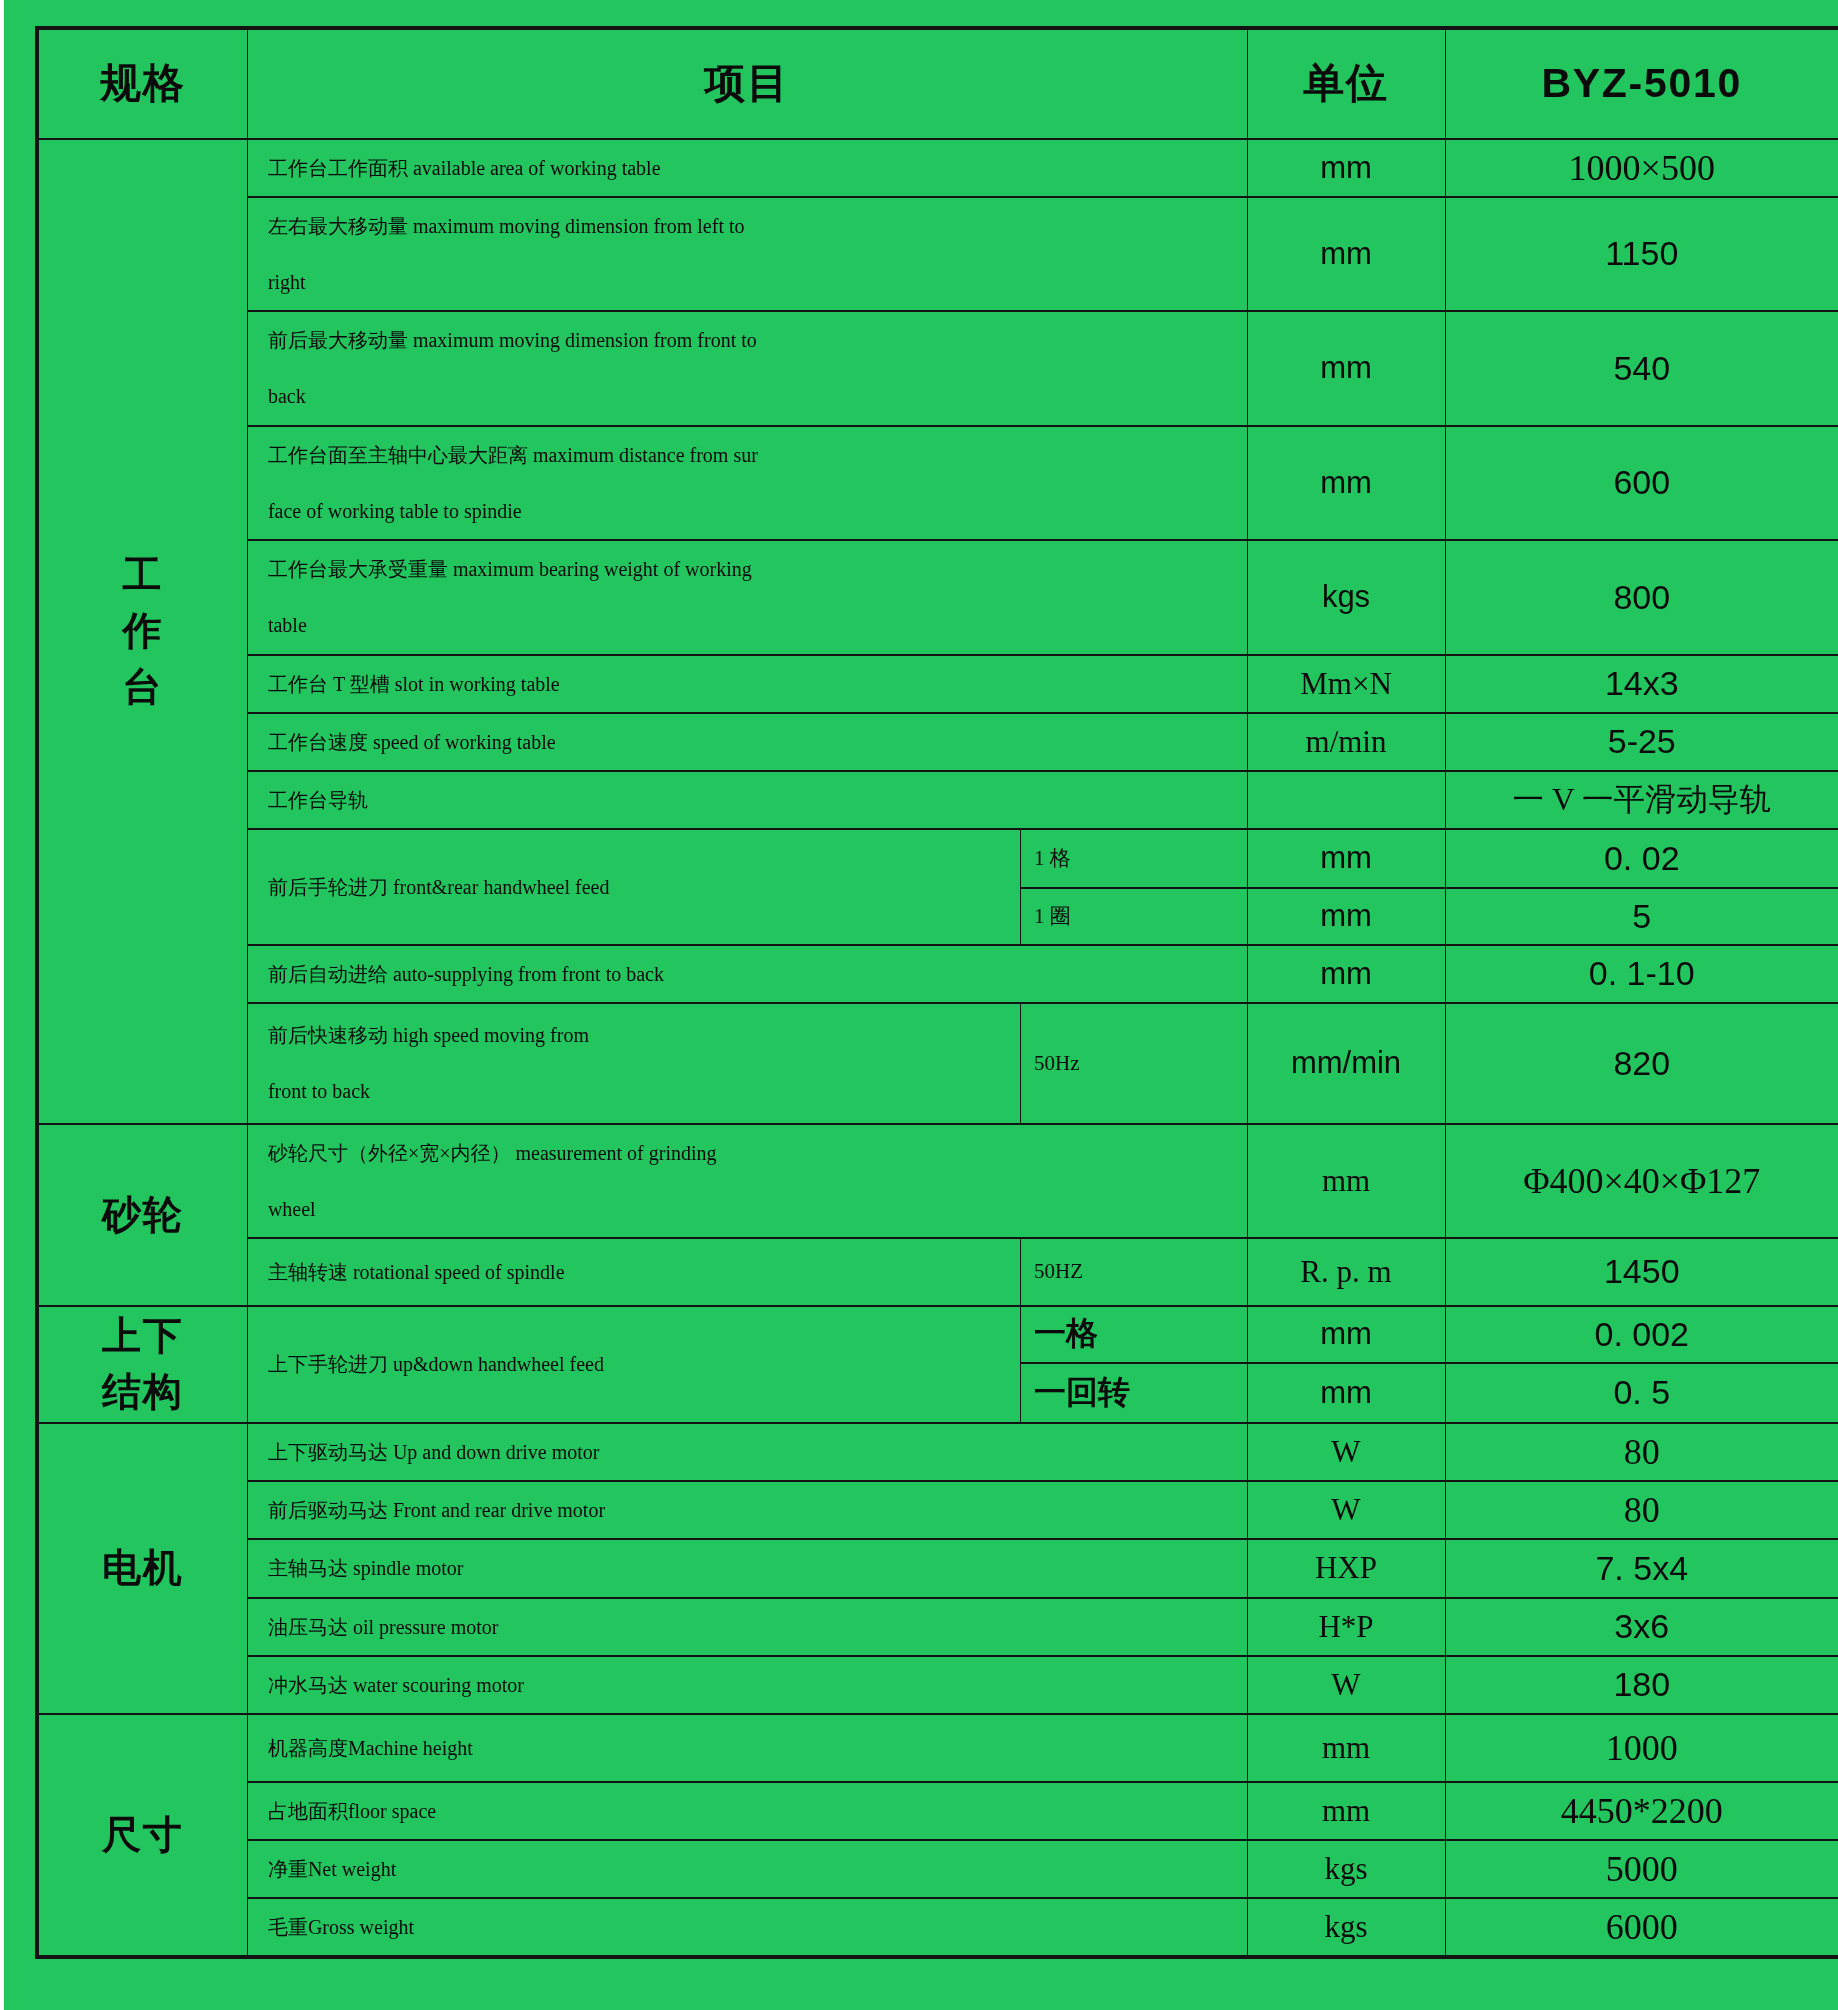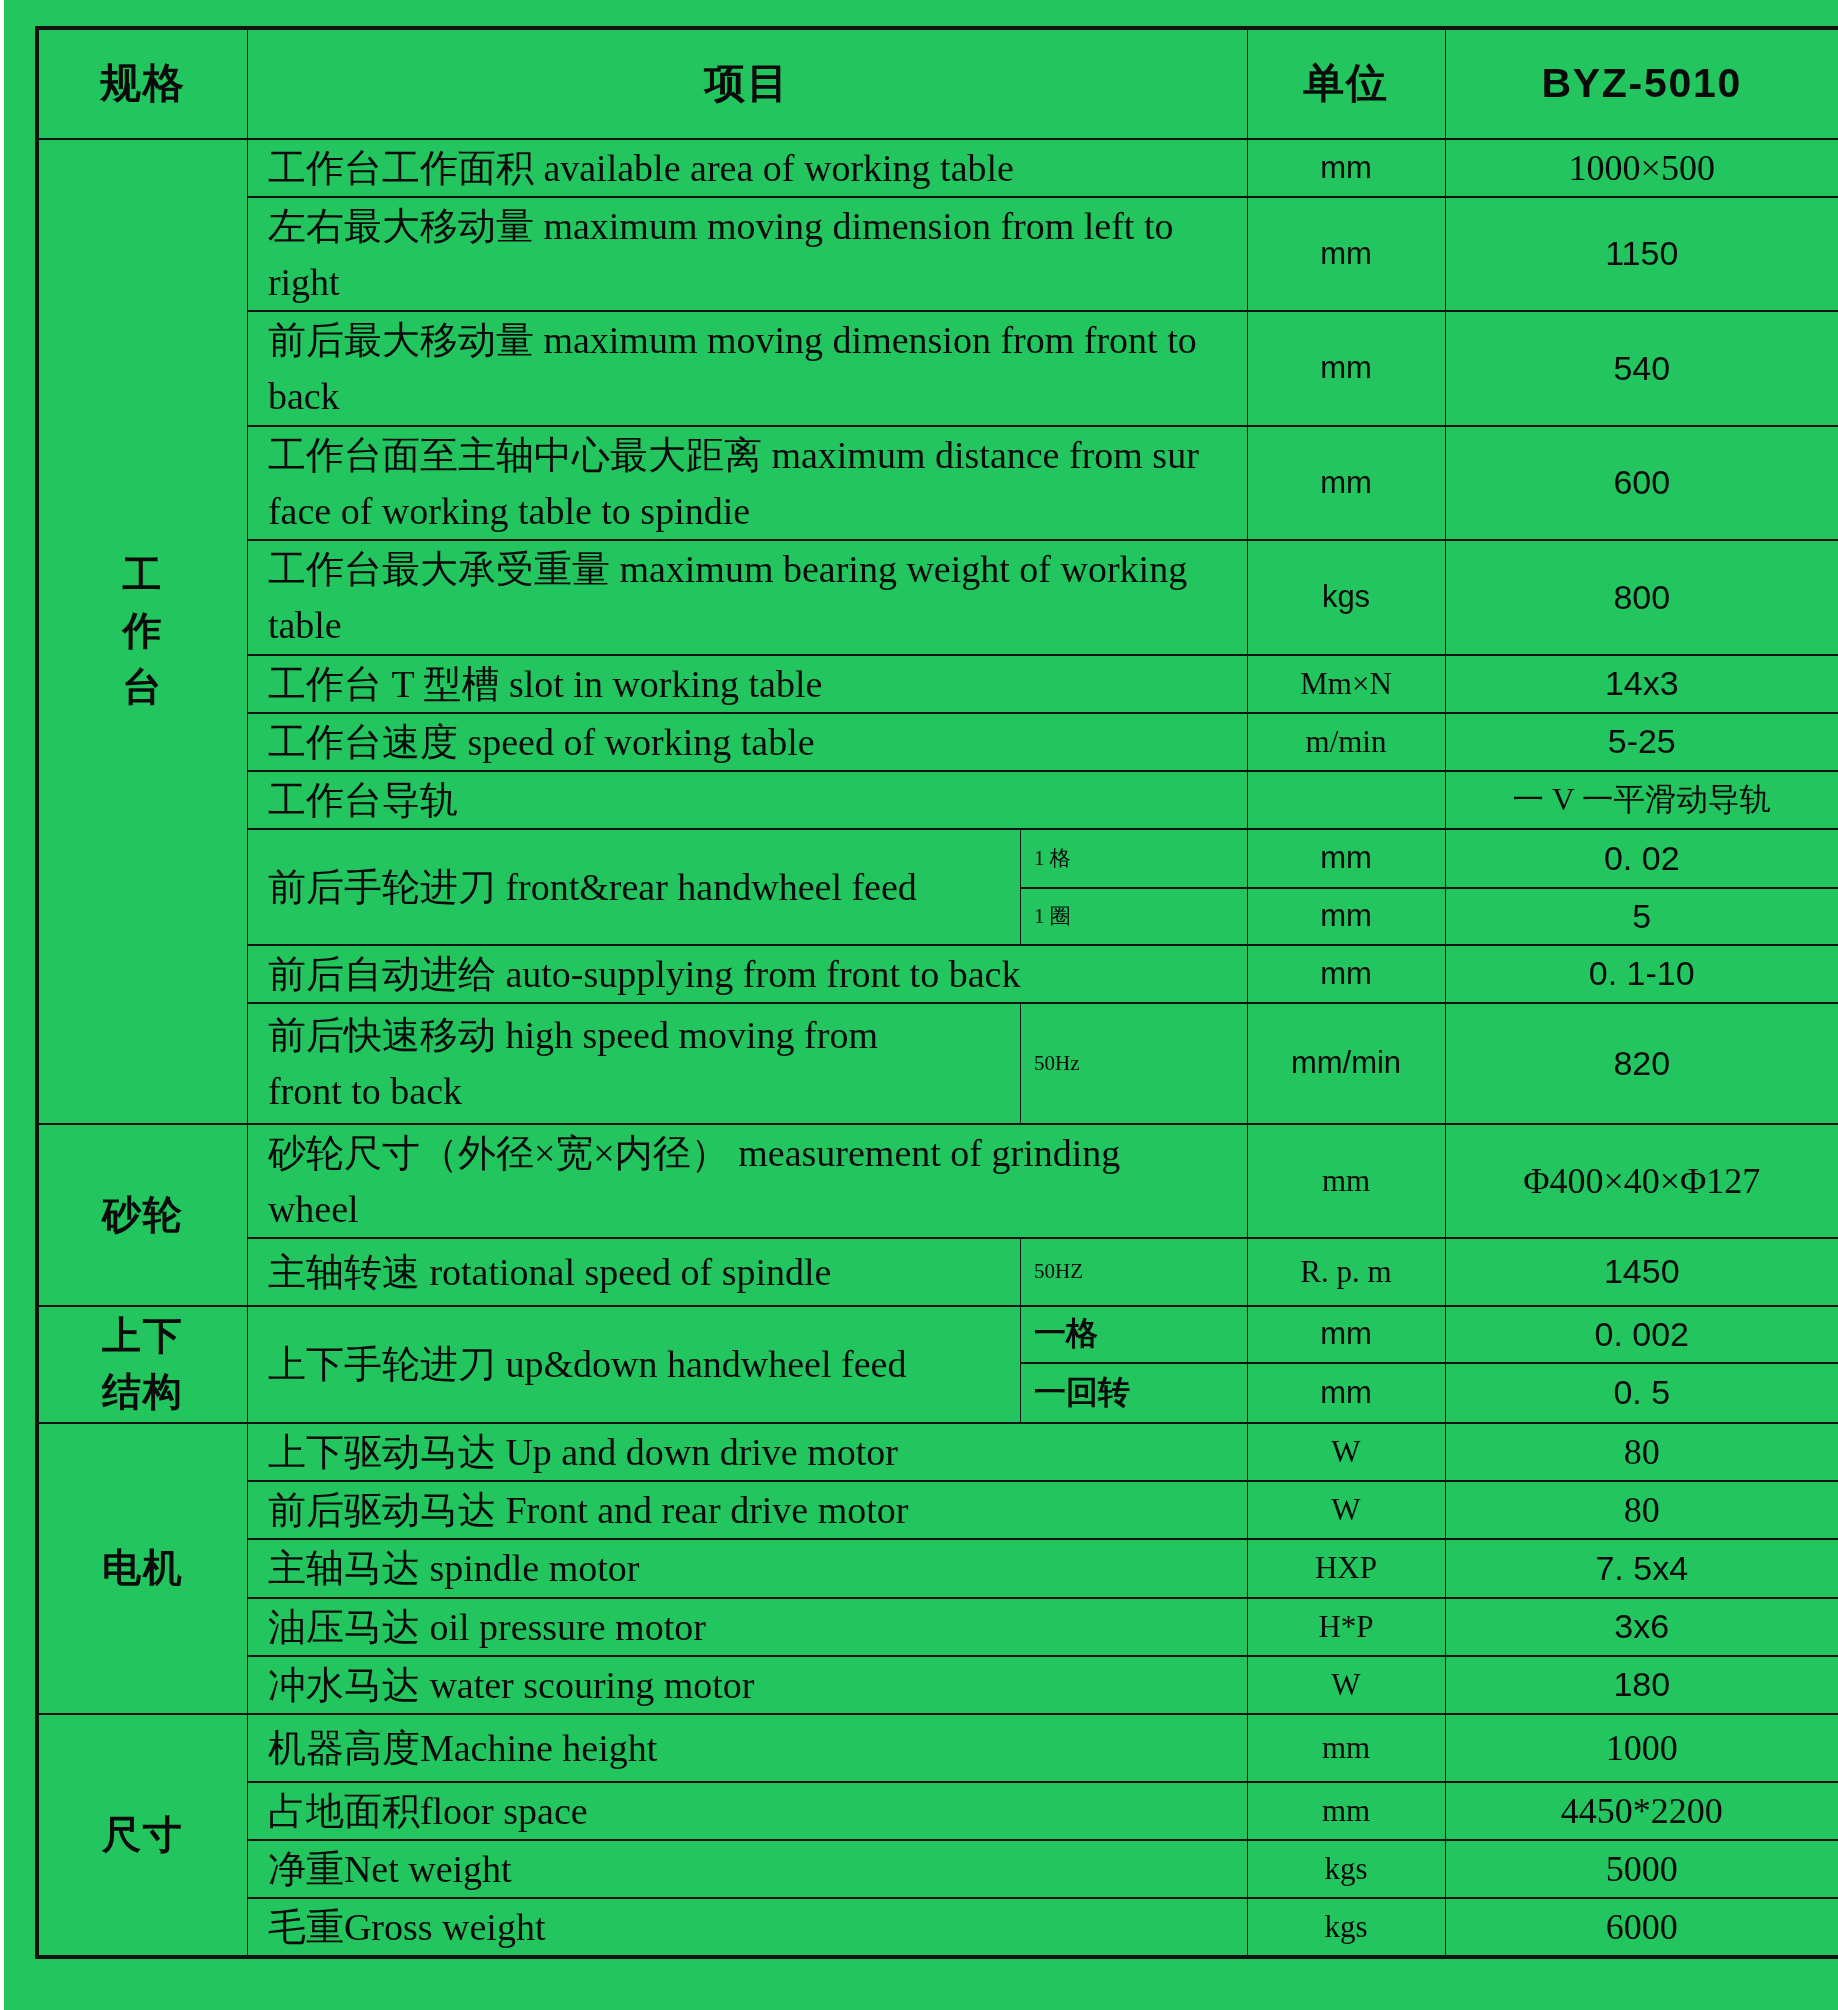--- a/index.html
+++ b/index.html
@@ -12,21 +12,21 @@
   .spec th,.spec td{border-left:1.7px solid #131313;border-right:1.7px solid #131313;
              border-top:2.6px solid #131313;border-bottom:2.6px solid #131313;
              padding:0;overflow:hidden;vertical-align:middle;}
 
   th.hcell{font-size:41px;font-weight:bold;text-align:center;
            font-family:"Liberation Sans",sans-serif;letter-spacing:1.7px;}
 
   td.spec-cell{text-align:center;font-weight:bold;font-size:39px;line-height:56px;
            white-space:pre-line;font-family:"Liberation Sans",sans-serif;letter-spacing:1.7px;}
 
-  td.item{ text-align:left;padding-left:20.4px;font-size:38px;line-height:56px;
+  td.item{ text-align:left;padding-left:20.4px;font-size:20px;line-height:56px;
            white-space:pre-line;
            font-family:"Liberation Serif","DejaVu Serif",serif;}
 
   td.sub{  text-align:left;padding-left:13.6px;font-size:21px;
            font-family:"Liberation Serif","DejaVu Serif",serif;}
   td.sub.emph{font-family:"Liberation Sans",sans-serif;font-weight:bold;font-size:32px;}
 
   td.unit,td.value{text-align:center;}
   .u-sans{font-family:"Liberation Sans",sans-serif;font-size:31px;}
   .u-serif{font-family:"Liberation Serif","DejaVu Serif",serif;font-size:31px;}

